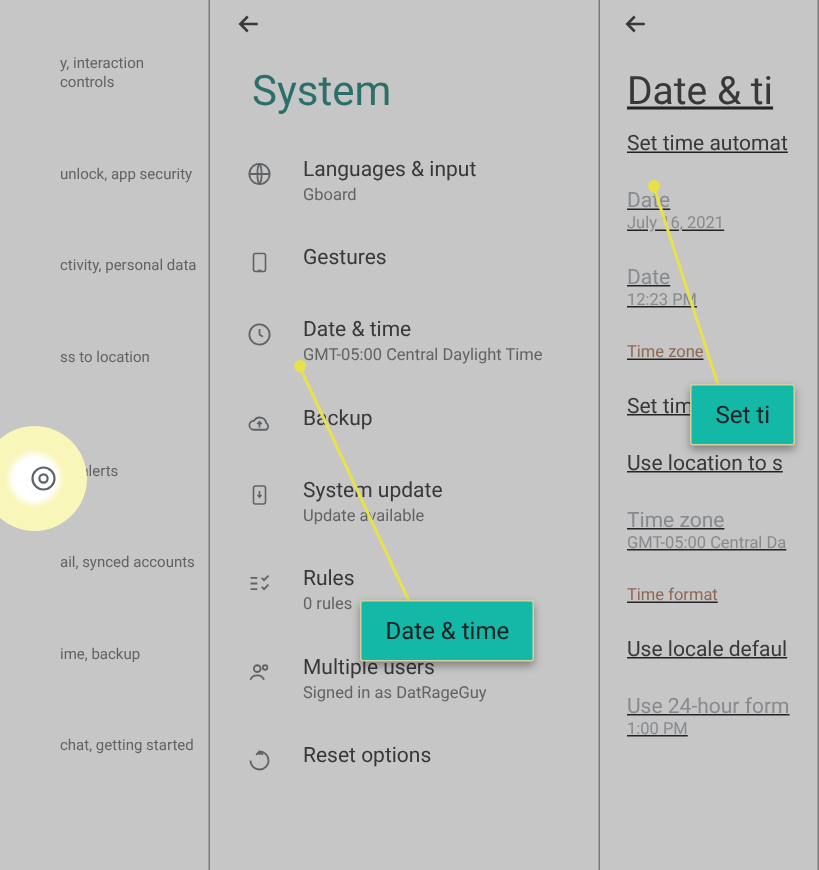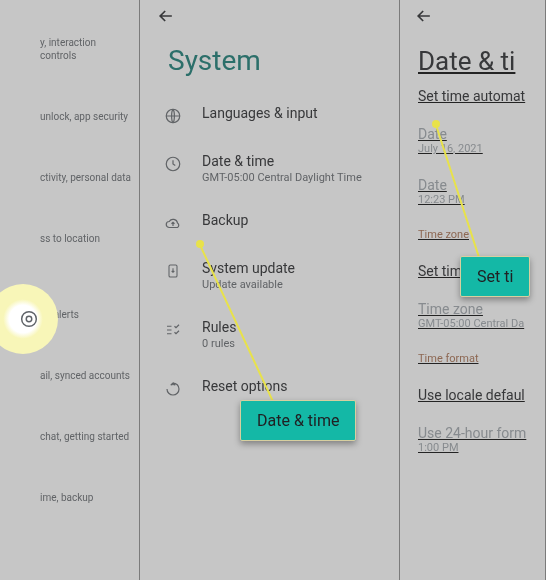--- a/index.html
+++ b/index.html
@@ -128,24 +128,24 @@
         <div class="p1-sub">ss to location</div>
       </div>
       <div class="p1-row">
         <div class="p1-title">ency</div>
         <div class="p1-sub">fo, alerts</div>
       </div>
       <div class="p1-row">
         <div class="p1-sub">ail, synced accounts</div>
       </div>
       <div class="p1-row">
+        <div class="p1-sub">ime, backup</div>
+      </div>
+      <div class="p1-row">
         <div class="p1-sub">chat, getting started</div>
-      </div>
-      <div class="p1-row">
-        <div class="p1-sub">ime, backup</div>
       </div>
     </div>
   </div>
 
   <div class="panel panel2">
     <div class="back-arrow">
       <svg width="20" height="20" viewBox="0 0 24 24" fill="none" stroke="#202124" stroke-width="2">
           <path d="M19 12H5M11 18l-6-6 6-6"></path>
         </svg>
     </div>
@@ -154,23 +154,35 @@
 
       <div class="p2-item">
         <div class="p2-icon">
           <svg width="18" height="18" viewBox="0 0 24 24" fill="none" stroke="#5f6368" stroke-width="1.6">
               <circle cx="12" cy="12" r="9"></circle>
               <path d="M3 12h18M12 3c2.5 3 2.5 15 0 18M12 3c-2.5 3-2.5 15 0 18"></path>
             </svg>
         </div>
         <div class="p2-text">
           <div class="p2-title">Languages &amp; input</div>
-        </div>
-      </div>
-
+          <div class="p2-sub">Gboard</div>
+        </div>
+      </div>
+
+      <div class="p2-item">
+        <div class="p2-icon">
+          <svg width="16" height="18" viewBox="0 0 24 24" fill="none" stroke="#5f6368" stroke-width="1.6">
+              <rect x="6" y="3" width="12" height="18" rx="2"></rect>
+              <line x1="10" y1="20" x2="14" y2="20"></line>
+            </svg>
+        </div>
+        <div class="p2-text">
+          <div class="p2-title">Gestures</div>
+        </div>
+      </div>
 
       <div class="p2-item">
         <div class="p2-icon">
           <svg width="18" height="18" viewBox="0 0 24 24" fill="none" stroke="#5f6368" stroke-width="1.6">
               <circle cx="12" cy="12" r="9"></circle>
               <path d="M12 7v5l3 2"></path>
             </svg>
         </div>
         <div class="p2-text">
           <div class="p2-title">Date &amp; time</div>
@@ -208,20 +220,33 @@
           <svg width="18" height="18" viewBox="0 0 24 24" fill="none" stroke="#5f6368" stroke-width="1.6">
               <path d="M4 7h6M4 12h6M4 17h6M14 7l2 2 4-4M14 15l2 2 4-4"></path>
             </svg>
         </div>
         <div class="p2-text">
           <div class="p2-title">Rules</div>
           <div class="p2-sub">0 rules</div>
         </div>
       </div>
 
+      <div class="p2-item">
+        <div class="p2-icon">
+          <svg width="18" height="18" viewBox="0 0 24 24" fill="none" stroke="#5f6368" stroke-width="1.6">
+              <circle cx="10" cy="9" r="3"></circle>
+              <path d="M4 19c1-3 4-4 6-4s5 1 6 4"></path>
+              <circle cx="17" cy="8" r="2"></circle>
+            </svg>
+        </div>
+        <div class="p2-text">
+          <div class="p2-title">Multiple users</div>
+          <div class="p2-sub">Signed in as DatRageGuy</div>
+        </div>
+      </div>
 
       <div class="p2-item">
         <div class="p2-icon">
           <svg width="18" height="18" viewBox="0 0 24 24" fill="none" stroke="#5f6368" stroke-width="1.6">
               <path d="M4 12a8 8 0 108-8v3m0-3L9 7m3-3l3 3"></path>
             </svg>
         </div>
         <div class="p2-text">
           <div class="p2-title">Reset options</div>
         </div>
@@ -245,20 +270,23 @@
         <div class="p3-row-title dis">Date</div>
         <div class="p3-row-sub">July 16, 2021</div>
       </div>
       <div>
         <div class="p3-row-title dis">Date</div>
         <div class="p3-row-sub">12:23 PM</div>
       </div>
       <div class="p3-section">Time zone</div>
       <div>
         <div class="p3-row-title">Set time zone au</div>
+      </div>
+      <div>
+        <div class="p3-row-title">Use location to s</div>
       </div>
       <div>
         <div class="p3-row-title dis">Time zone</div>
         <div class="p3-row-sub">GMT-05:00 Central Da</div>
       </div>
       <div class="p3-section">Time format</div>
       <div>
         <div class="p3-row-title">Use locale defaul</div>
       </div>
       <div>

